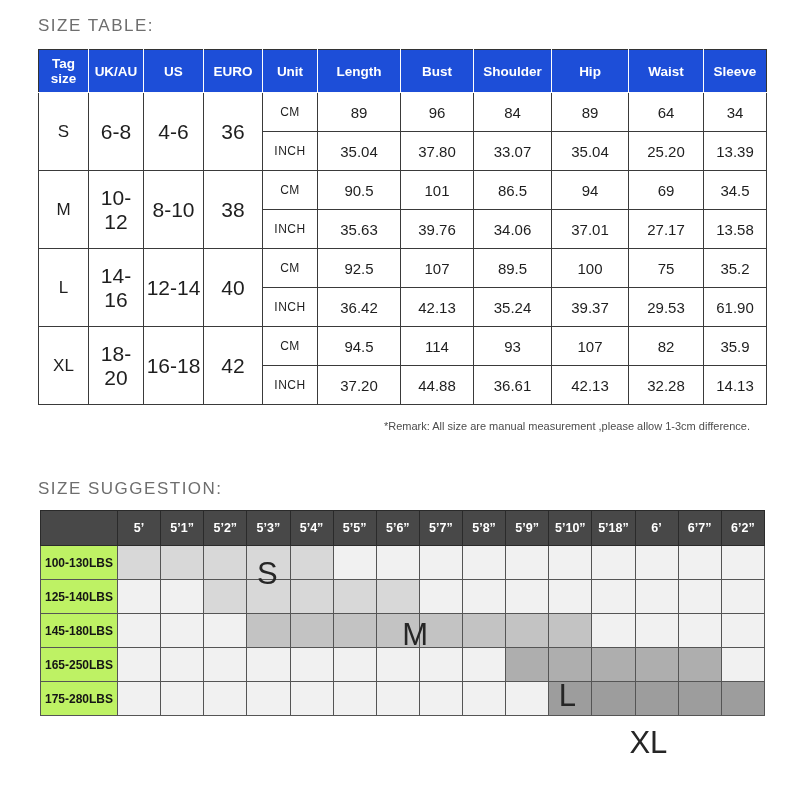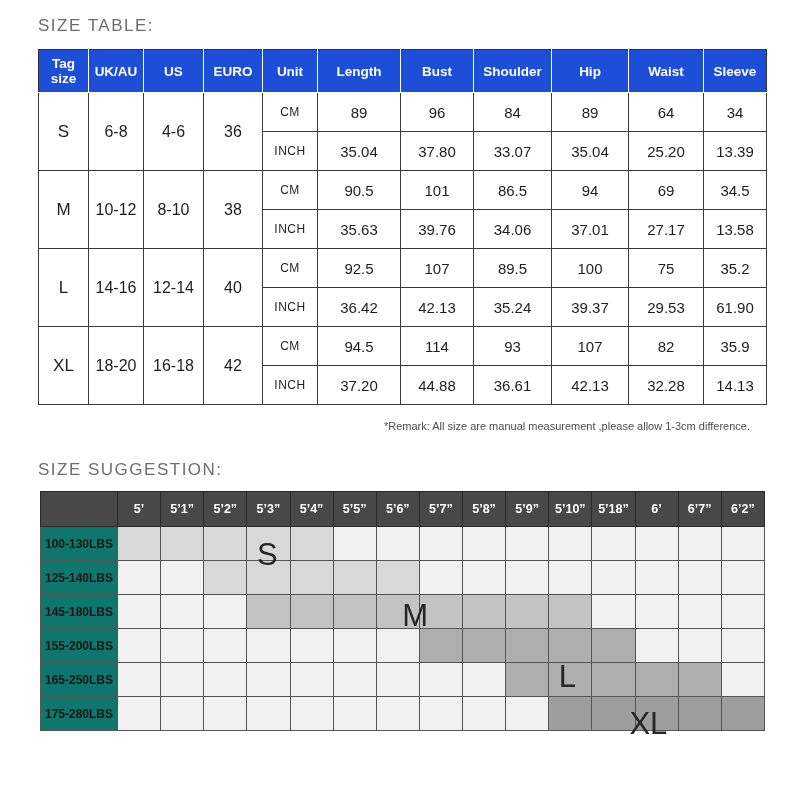--- a/index.html
+++ b/index.html
@@ -11,35 +11,35 @@
   
   table{border-collapse:collapse;table-layout:fixed;}
   #size-table{width:728px;margin:13px 0 0 38px;}
   #size-table td{border:1px solid #3a3a3a;text-align:center;vertical-align:middle;background:#ffffff;font-size:15px;}
   #size-table thead td{background:#1d4ed8;color:#ffffff;font-weight:bold;font-size:13.5px;height:40px;
       border:1px solid #fdfdfd;border-top:1px solid #333;}
   #size-table thead td:first-child{border-left:1px solid #333;}
   #size-table thead td:last-child{border-right:1px solid #333;}
   #size-table tbody td{height:36px;}
   #size-table td.tag-cell{font-size:17px;}
-  #size-table td.range-cell{font-size:16px;}
+  #size-table td.range-cell{font-size:21px;}
   #size-table td.unit-cell{font-size:12px;letter-spacing:.5px;}
 
   .remark{width:728px;margin:15px 0 0 38px;text-align:right;font-size:11px;color:#4c4c4c;
       box-sizing:border-box;padding-right:16px;}
 
   
-  .suggestion-title{margin-top:28px;}
+  .suggestion-title{margin-top:47px;}
   .suggestion-wrap{position:relative;width:725px;margin:11px 0 0 40px;}
   #suggestion-table{width:725px;}
   #suggestion-table td{border:1px solid #555;text-align:center;vertical-align:middle;}
   #suggestion-table thead td{background:#484848;color:#ffffff;font-weight:bold;font-size:12.5px;
       height:32px;border:1px solid #2a2a2a;}
   #suggestion-table tbody td{height:31px;background:#f1f1f1;}
-  #suggestion-table tbody td.weight-cell{background:#0f766e;font-weight:bold;font-size:12px;color:#151515;}
+  #suggestion-table tbody td.weight-cell{background:#bef264;font-weight:bold;font-size:12px;color:#151515;}
   .size-letter{position:absolute;transform:translate(-50%,-50%);font-size:31px;font-weight:400;color:#262626;line-height:1;}
 </style>
 </head>
 <body>
 
 <div class="page">
 
   <h2 class="section-title">SIZE TABLE:</h2>
 
   <table id="size-table">
@@ -256,38 +256,20 @@
             <td style="background: rgb(195, 195, 195);"></td>
             <td style="background: rgb(195, 195, 195);"></td>
             <td style="background: rgb(195, 195, 195);"></td>
             <td style="background: rgb(195, 195, 195);"></td>
             <td></td>
             <td></td>
             <td></td>
             <td></td>
           </tr>
           <tr>
-            <td class="weight-cell">155-200LBS</td>
-            <td></td>
-            <td></td>
-            <td></td>
-            <td></td>
-            <td></td>
-            <td></td>
-            <td></td>
-            <td style="background: rgb(174, 174, 174);"></td>
-            <td style="background: rgb(174, 174, 174);"></td>
-            <td style="background: rgb(174, 174, 174);"></td>
-            <td style="background: rgb(174, 174, 174);"></td>
-            <td style="background: rgb(174, 174, 174);"></td>
-            <td></td>
-            <td></td>
-            <td></td>
-          </tr>
-          <tr>
             <td class="weight-cell">165-250LBS</td>
             <td></td>
             <td></td>
             <td></td>
             <td></td>
             <td></td>
             <td></td>
             <td></td>
             <td></td>
             <td></td>

